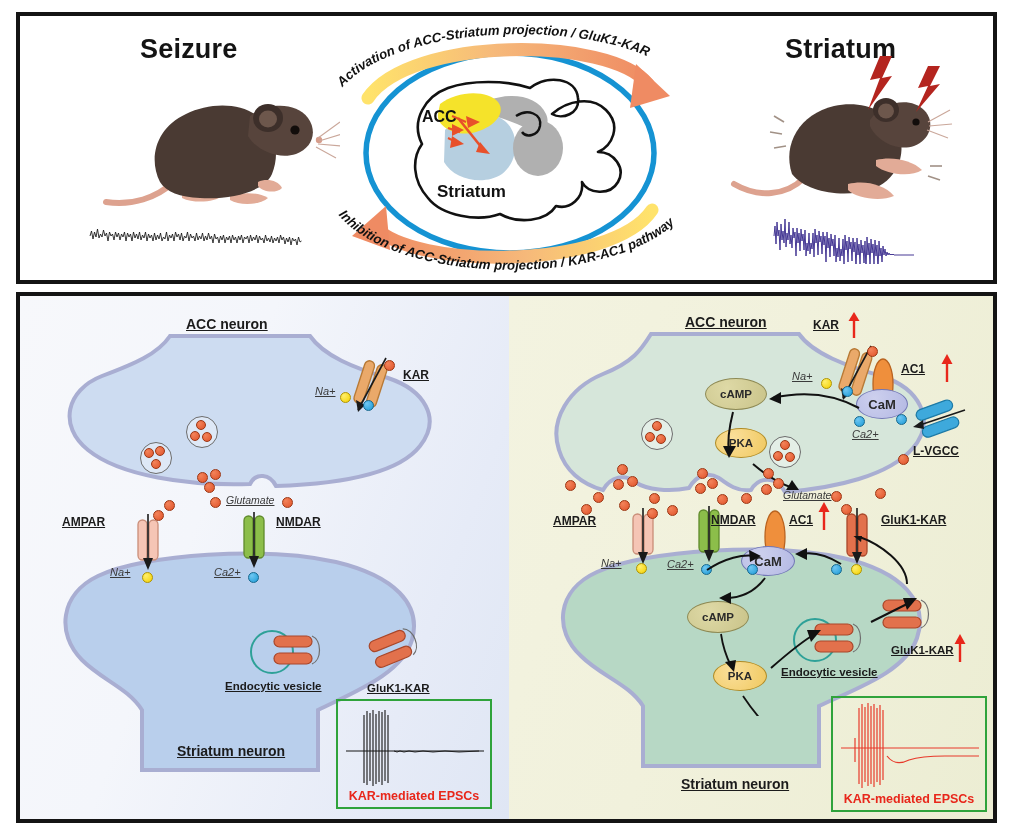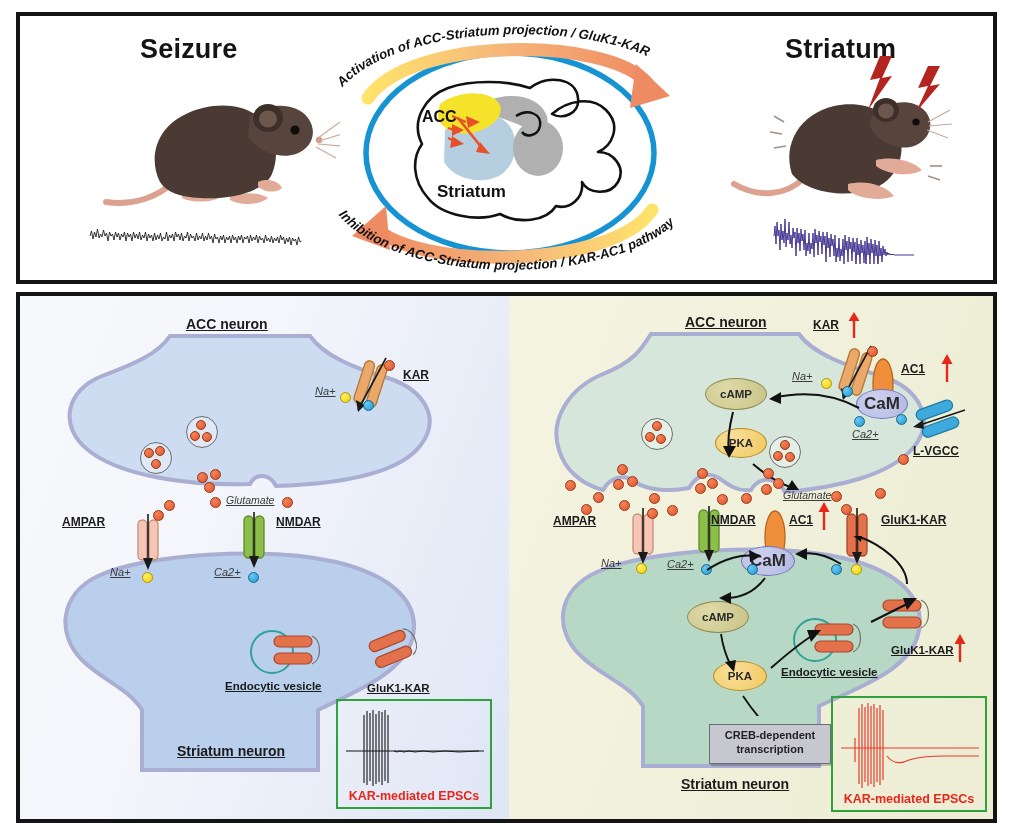--- a/index.html
+++ b/index.html
@@ -43,21 +43,21 @@
   .ves .dot{width:10px;height:10px;}
 
   
   .rec{position:absolute;}
 
   
   .node{position:absolute;border-radius:50%;display:flex;align-items:center;justify-content:center;
         font-weight:bold;color:#2a2a2a;box-sizing:border-box;}
   .node.camp{background:radial-gradient(circle at 35% 30%,#ded9a6,#c9c389);border:1.3px solid #8e8a55;font-size:11.5px;}
   .node.pka{background:radial-gradient(circle at 35% 30%,#fadf9a,#f0c85e);border:1.3px solid #b08b25;font-size:11.5px;}
-  .node.cam{background:radial-gradient(circle at 35% 30%,#cdd0ee,#b3b8e3);border:1.3px solid #7277b5;font-size:17px;}
+  .node.cam{background:radial-gradient(circle at 35% 30%,#cdd0ee,#b3b8e3);border:1.3px solid #7277b5;font-size:13px;}
 
   #creb-box{position:absolute;background:#c7c7cf;border:1.5px solid #6d6d78;box-shadow:2px 2px 0 rgba(0,0,0,.22);
             font-size:11px;font-weight:bold;color:#1f1f1f;line-height:1.25;text-align:center;
             padding:4px 6px;box-sizing:border-box;}
 
   
   .epsc{position:absolute;box-sizing:border-box;border:2.5px solid #2fa33b;background:transparent;text-decoration:underline;}
   .epsc .cap{position:absolute;left:0;right:0;bottom:4px;text-align:center;font-size:12.5px;font-weight:bold;color:#e8271b;}
 
   
@@ -582,24 +582,20 @@
         <path d="M212 86 C 228 78, 240 72, 252 66" fill="none" stroke="#111" stroke-width="2"></path>
         <polygon points="258,62 248,74 244,62" fill="#111"></polygon>
 
         <path d="M248 48 C 248 28, 222 8, 198 0" fill="none" stroke="#111" stroke-width="2"></path>
         <polygon points="192,-2 204,-6 202,6" fill="#111"></polygon>
 
         <path d="M84 160 C 92 172, 100 182, 108 190" fill="none" stroke="#111" stroke-width="1.8"></path>
         <polygon points="112,196 102,186 113,183" fill="#111"></polygon>
       </svg>
 
-      <div id="creb-box" style="left:200px;top:428px;width:122px;height:40px;">
-        <span>CREB-dependent</span><br>
-        <span>transcription</span>
-      </div>
 
       <div class="lbl" style="left:172px;top:480px;font-size:14px;">Striatum  neuron</div>
 
       <div class="epsc" style="left:322px;top:400px;width:156px;height:116px;">
         <svg style="position:absolute;left:0;top:0;" width="152" height="94" viewBox="0 0 152 94">
           <line x1="8" y1="50" x2="146" y2="50" stroke="#e8392a" stroke-width="1"></line>
           <g stroke="#e8392a" stroke-width="1.2">
             <line x1="22" y1="40" x2="22" y2="64"></line>
             <line x1="26" y1="10" x2="26" y2="86"></line>
             <line x1="29" y1="6" x2="29" y2="90"></line>

